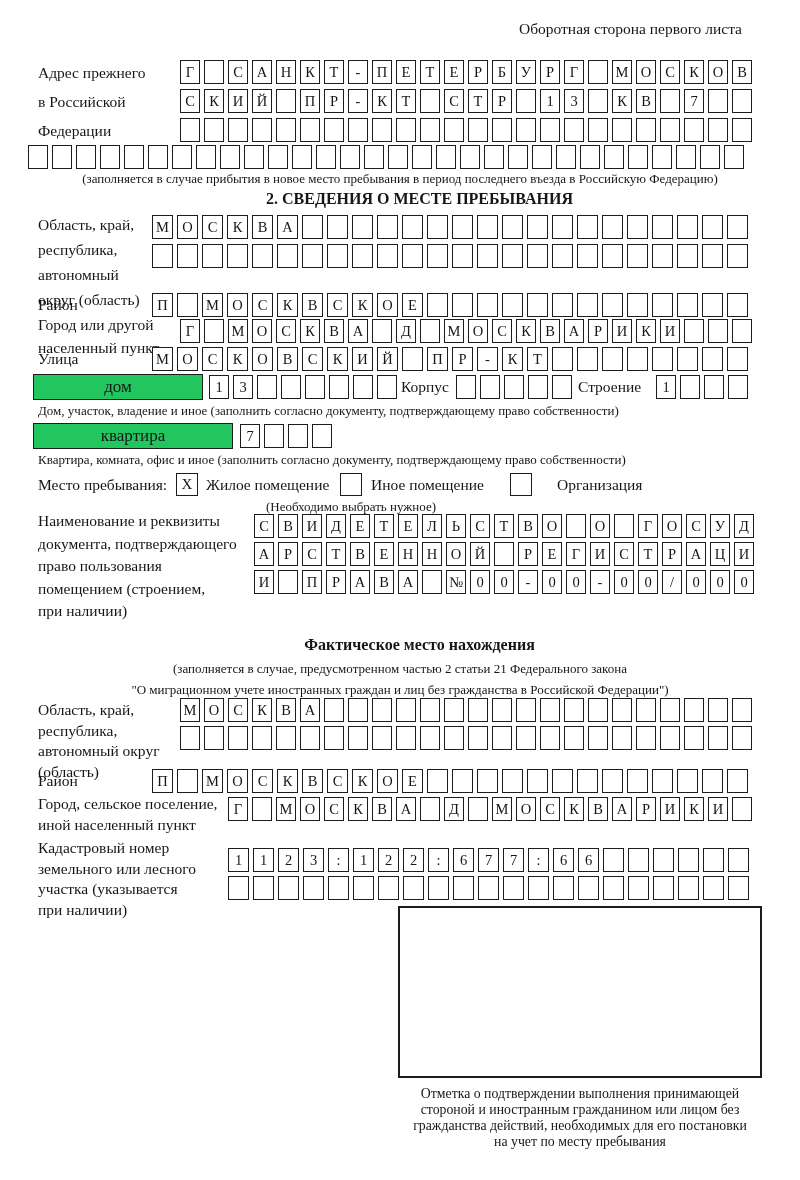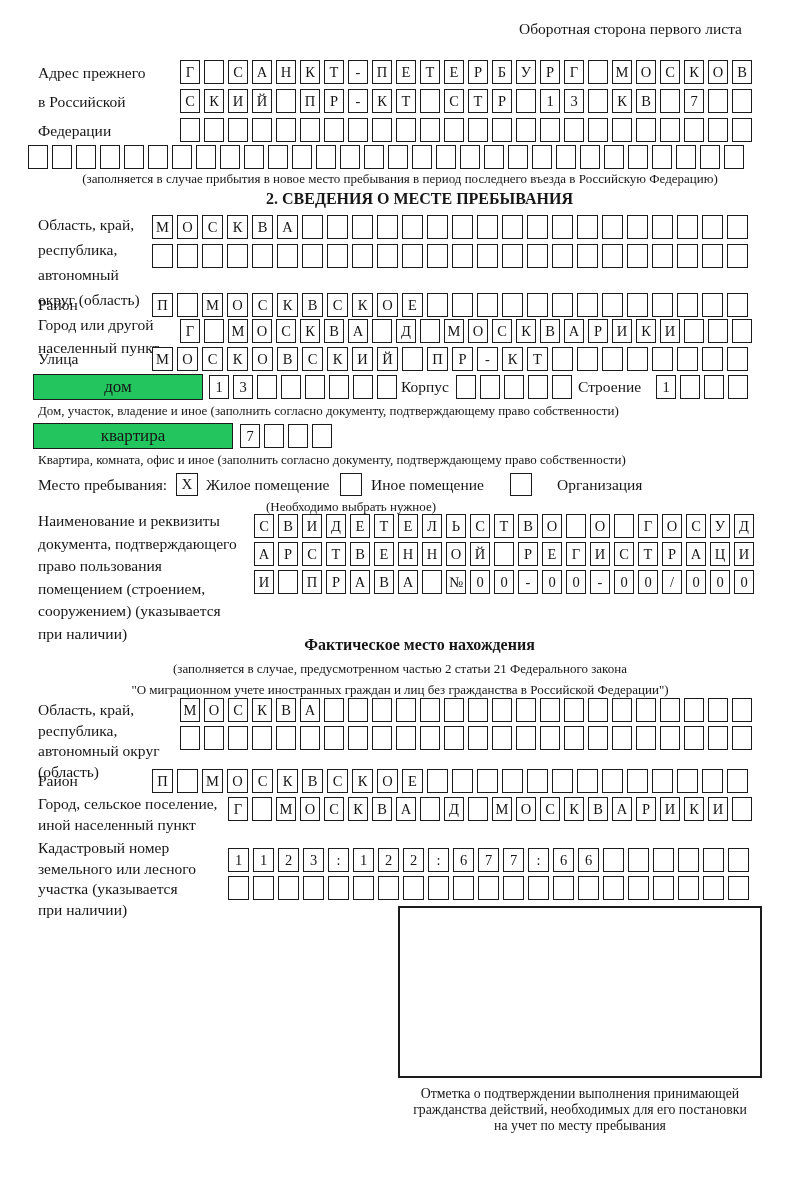--- a/index.html
+++ b/index.html
@@ -342,21 +342,20 @@
   <div class="lbl abs" style="left:371px;top:476px">Иное помещение</div>
   <div class="cb" style="left:510px;top:473px"></div>
   <div class="lbl abs" style="left:557px;top:476px">Организация</div>
   <div class="cap" style="left:166px;top:499px;width:370px;text-align:center">(Необходимо выбрать нужное)</div>
 
   <div class="lines lh22" style="left:38px;top:510px;width:215px">
       <div>Наименование и реквизиты</div>
       <div>документа, подтверждающего</div>
       <div>право пользования</div>
       <div>помещением (строением,</div>
-      <div>сооружением) (указывается</div>
       <div>при наличии)</div>
     </div>
   <div class="cells" style="left:254px;top:514px">
       <span class="cell">С</span>
       <span class="cell">В</span>
       <span class="cell">И</span>
       <span class="cell">Д</span>
       <span class="cell">Е</span>
       <span class="cell">Т</span>
       <span class="cell">Е</span>
@@ -591,17 +590,18 @@
       <span class="cell"></span>
       <span class="cell"></span>
       <span class="cell"></span>
       <span class="cell"></span>
       <span class="cell"></span>
     </div>
 
   <div class="stamp" style="left:398px;top:906px;width:364px;height:172px"></div>
   <div class="lines" style="left:388px;top:1086px;width:384px;text-align:center;font-size:13.8px">
       <div>Отметка о подтверждении выполнения принимающей</div>
+      <div>стороной и иностранным гражданином или лицом без</div>
       <div>гражданства действий, необходимых для его постановки</div>
       <div>на учет по месту пребывания</div>
     </div>
 
 </div>
 
 </body></html>

